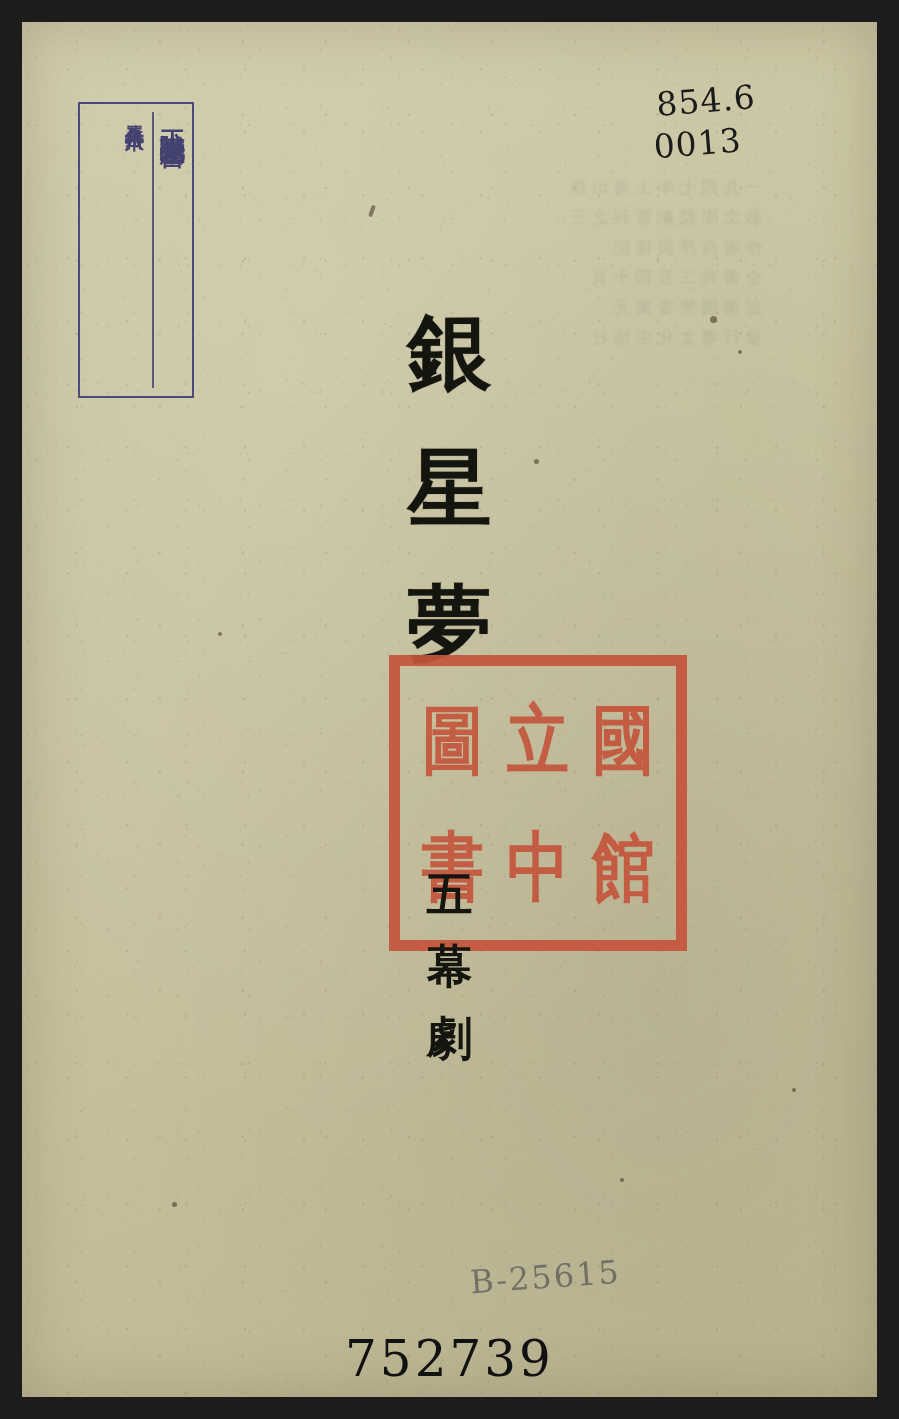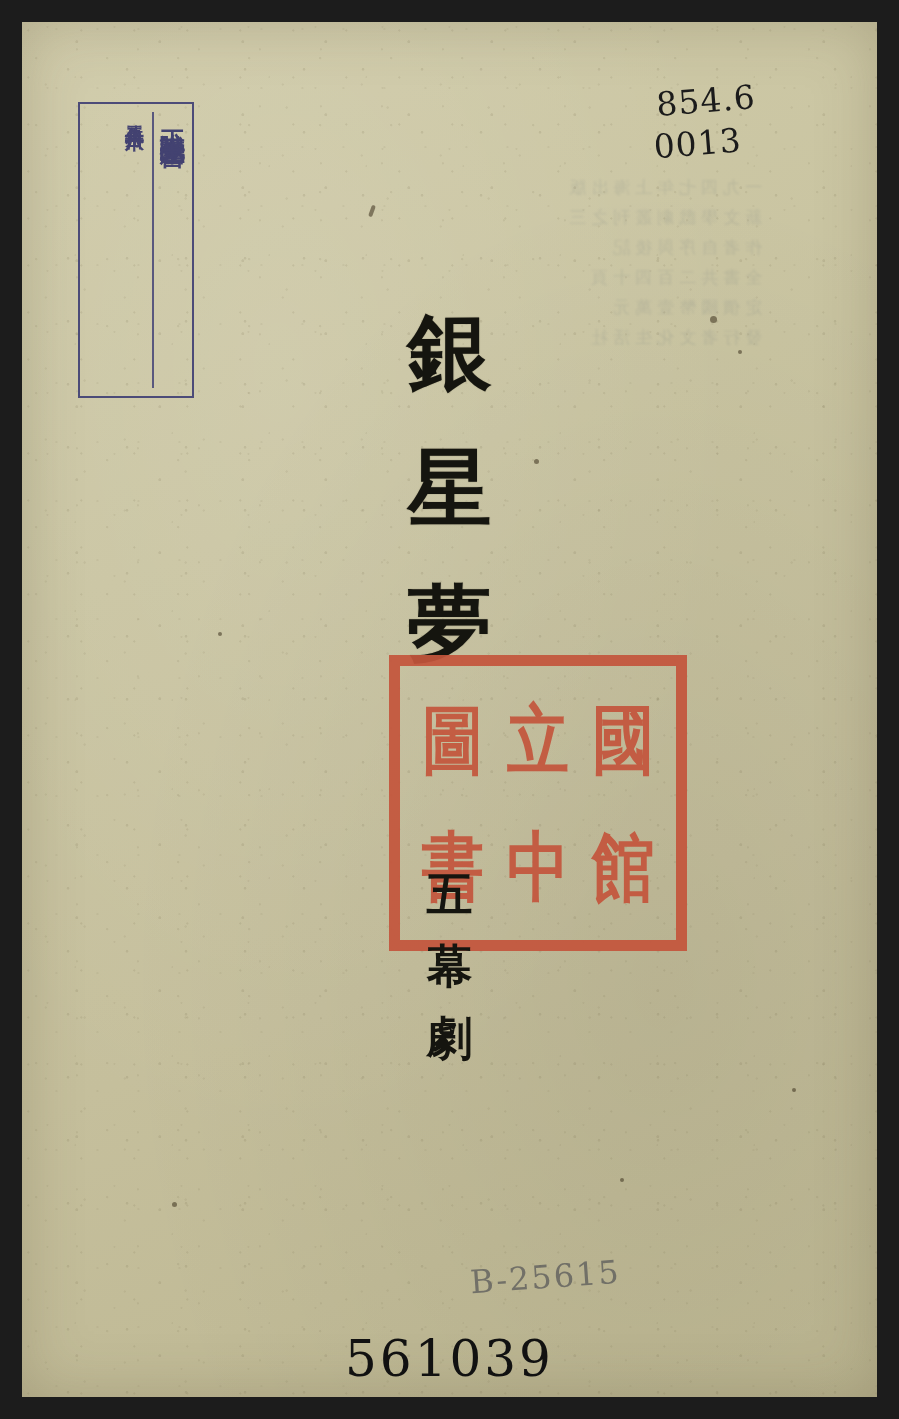--- a/index.html
+++ b/index.html
@@ -279,21 +279,21 @@
     </div>
 
     <div id="subtitle">
       <span class="ch first">五</span>
       <span class="ch">幕</span>
       <span class="ch">劇</span>
     </div>
 
     <div id="pencil-mark">B-25615</div>
 
-    <div id="accession">561039</div>
+    <div id="accession">752739</div>
 
     <div class="speck" style="left:688px;top:294px;width:7px;height:7px;"></div>
     <div class="speck" style="left:716px;top:328px;width:4px;height:4px;"></div>
     <div class="speck" style="left:348px;top:183px;width:4px;height:12px;border-radius:2px;transform:rotate(20deg);"></div>
     <div class="speck" style="left:512px;top:437px;width:5px;height:5px;"></div>
     <div class="speck" style="left:196px;top:610px;width:4px;height:4px;"></div>
     <div class="speck" style="left:770px;top:1066px;width:4px;height:4px;"></div>
     <div class="speck" style="left:150px;top:1180px;width:5px;height:5px;"></div>
     <div class="speck" style="left:598px;top:1156px;width:4px;height:4px;"></div>
 

